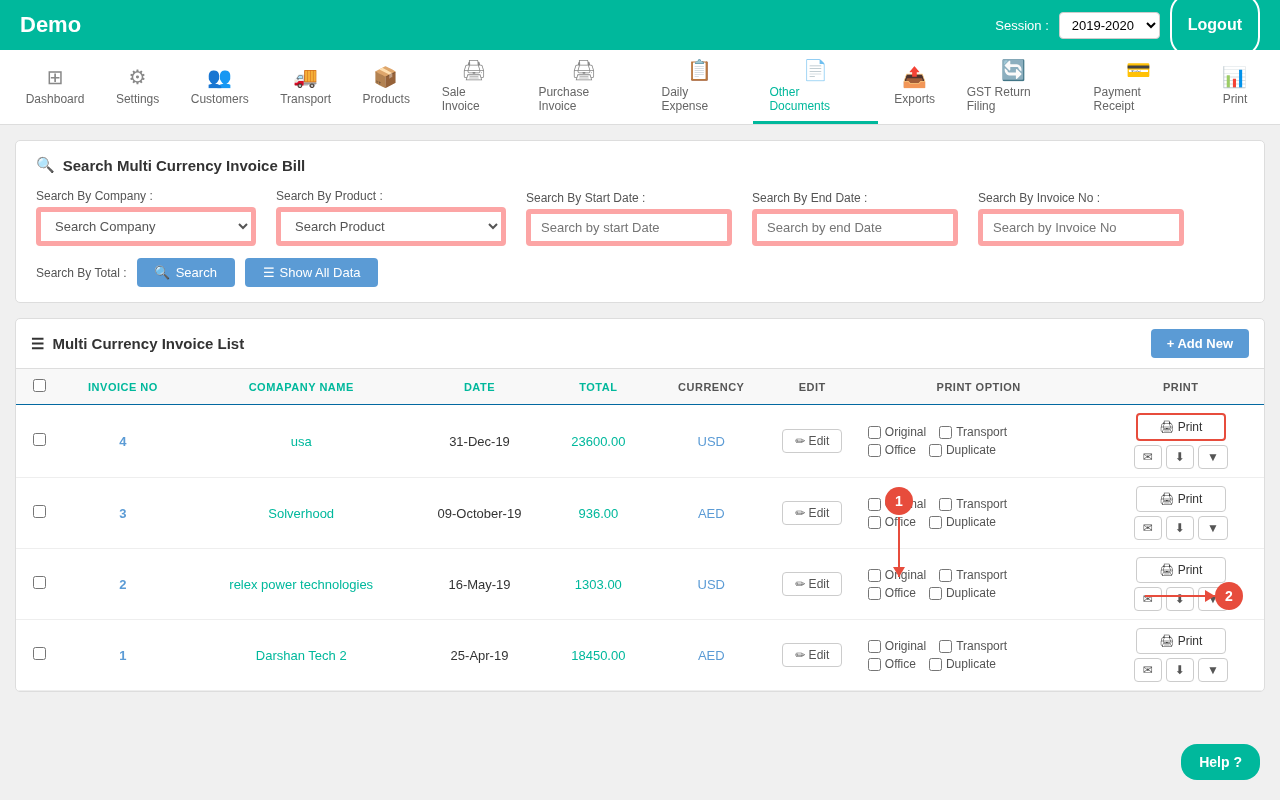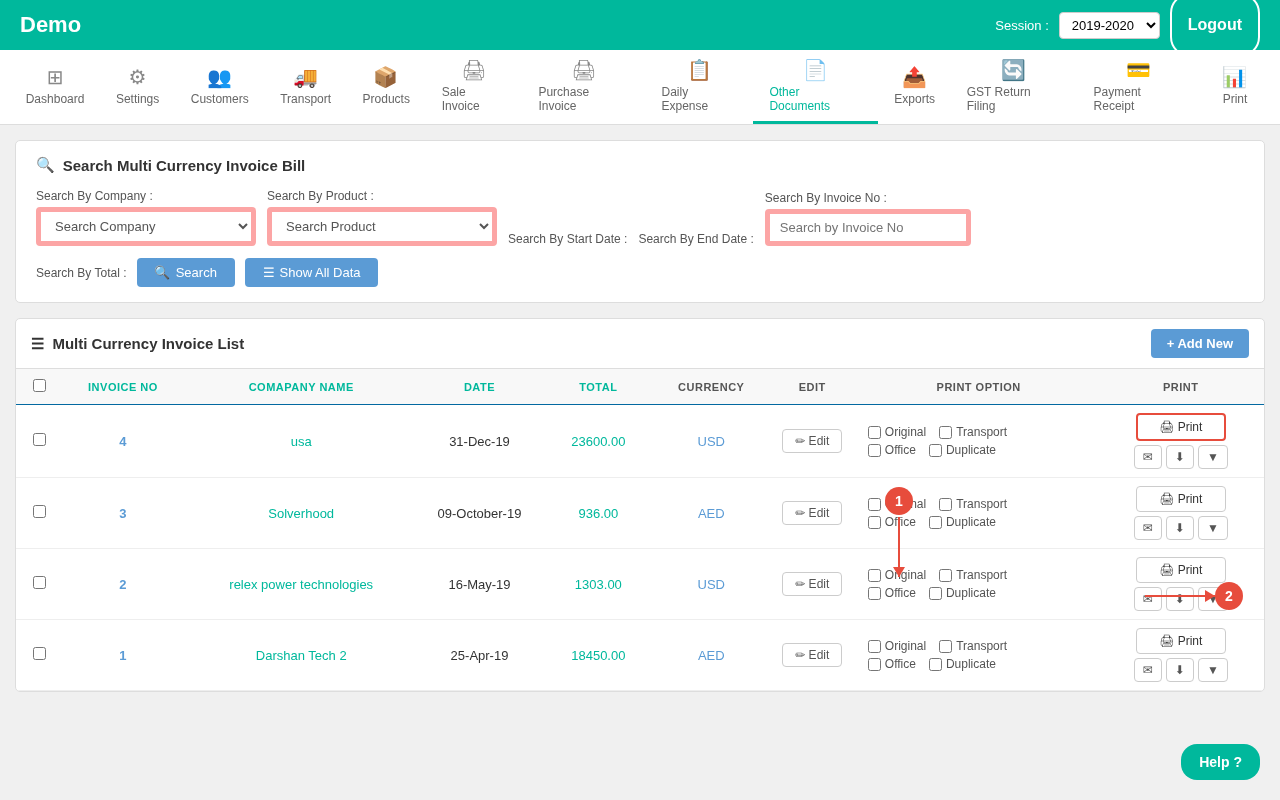--- a/index.html
+++ b/index.html
@@ -73,21 +73,21 @@
     }
     .search-panel-title {
       font-size: 15px;
       font-weight: bold;
       color: #333;
       margin-bottom: 15px;
       display: flex;
       align-items: center;
       gap: 8px;
     }
-    .search-row { display: flex; gap: 11px; align-items: flex-end; margin-bottom: 12px; flex-wrap: wrap; }
+    .search-row { display: flex; gap: 20px; align-items: flex-end; margin-bottom: 12px; flex-wrap: wrap; }
     .search-field { display: flex; flex-direction: column; gap: 4px; }
     .search-field label { font-size: 12px; color: #555; font-weight: 500; }
     .search-field select, .search-field input {
       padding: 6px 10px;
       border: 5px solid #fca5a5;
       border-radius: 4px;
       font-size: 13px;
       color: #555;
       background: white;
     }
@@ -384,23 +384,25 @@
         </select>
       </div>
       <div class="search-field product">
         <label>Search By Product :</label>
         <select>
           <option>Search Product</option>
         </select>
       </div>
       <div class="search-field">
         <label>Search By Start Date :</label>
+        <input type="text" placeholder="Search by start Date" style="">
       </div>
       <div class="search-field">
         <label>Search By End Date :</label>
+        <input type="text" placeholder="Search by end Date" style="">
       </div>
       <div class="search-field">
         <label>Search By Invoice No :</label>
         <input type="text" placeholder="Search by Invoice No" style="">
       </div>
     </div>
     <div class="search-row2">
       <div class="search-field total">
         <label>Search By Total :</label>
       </div>

